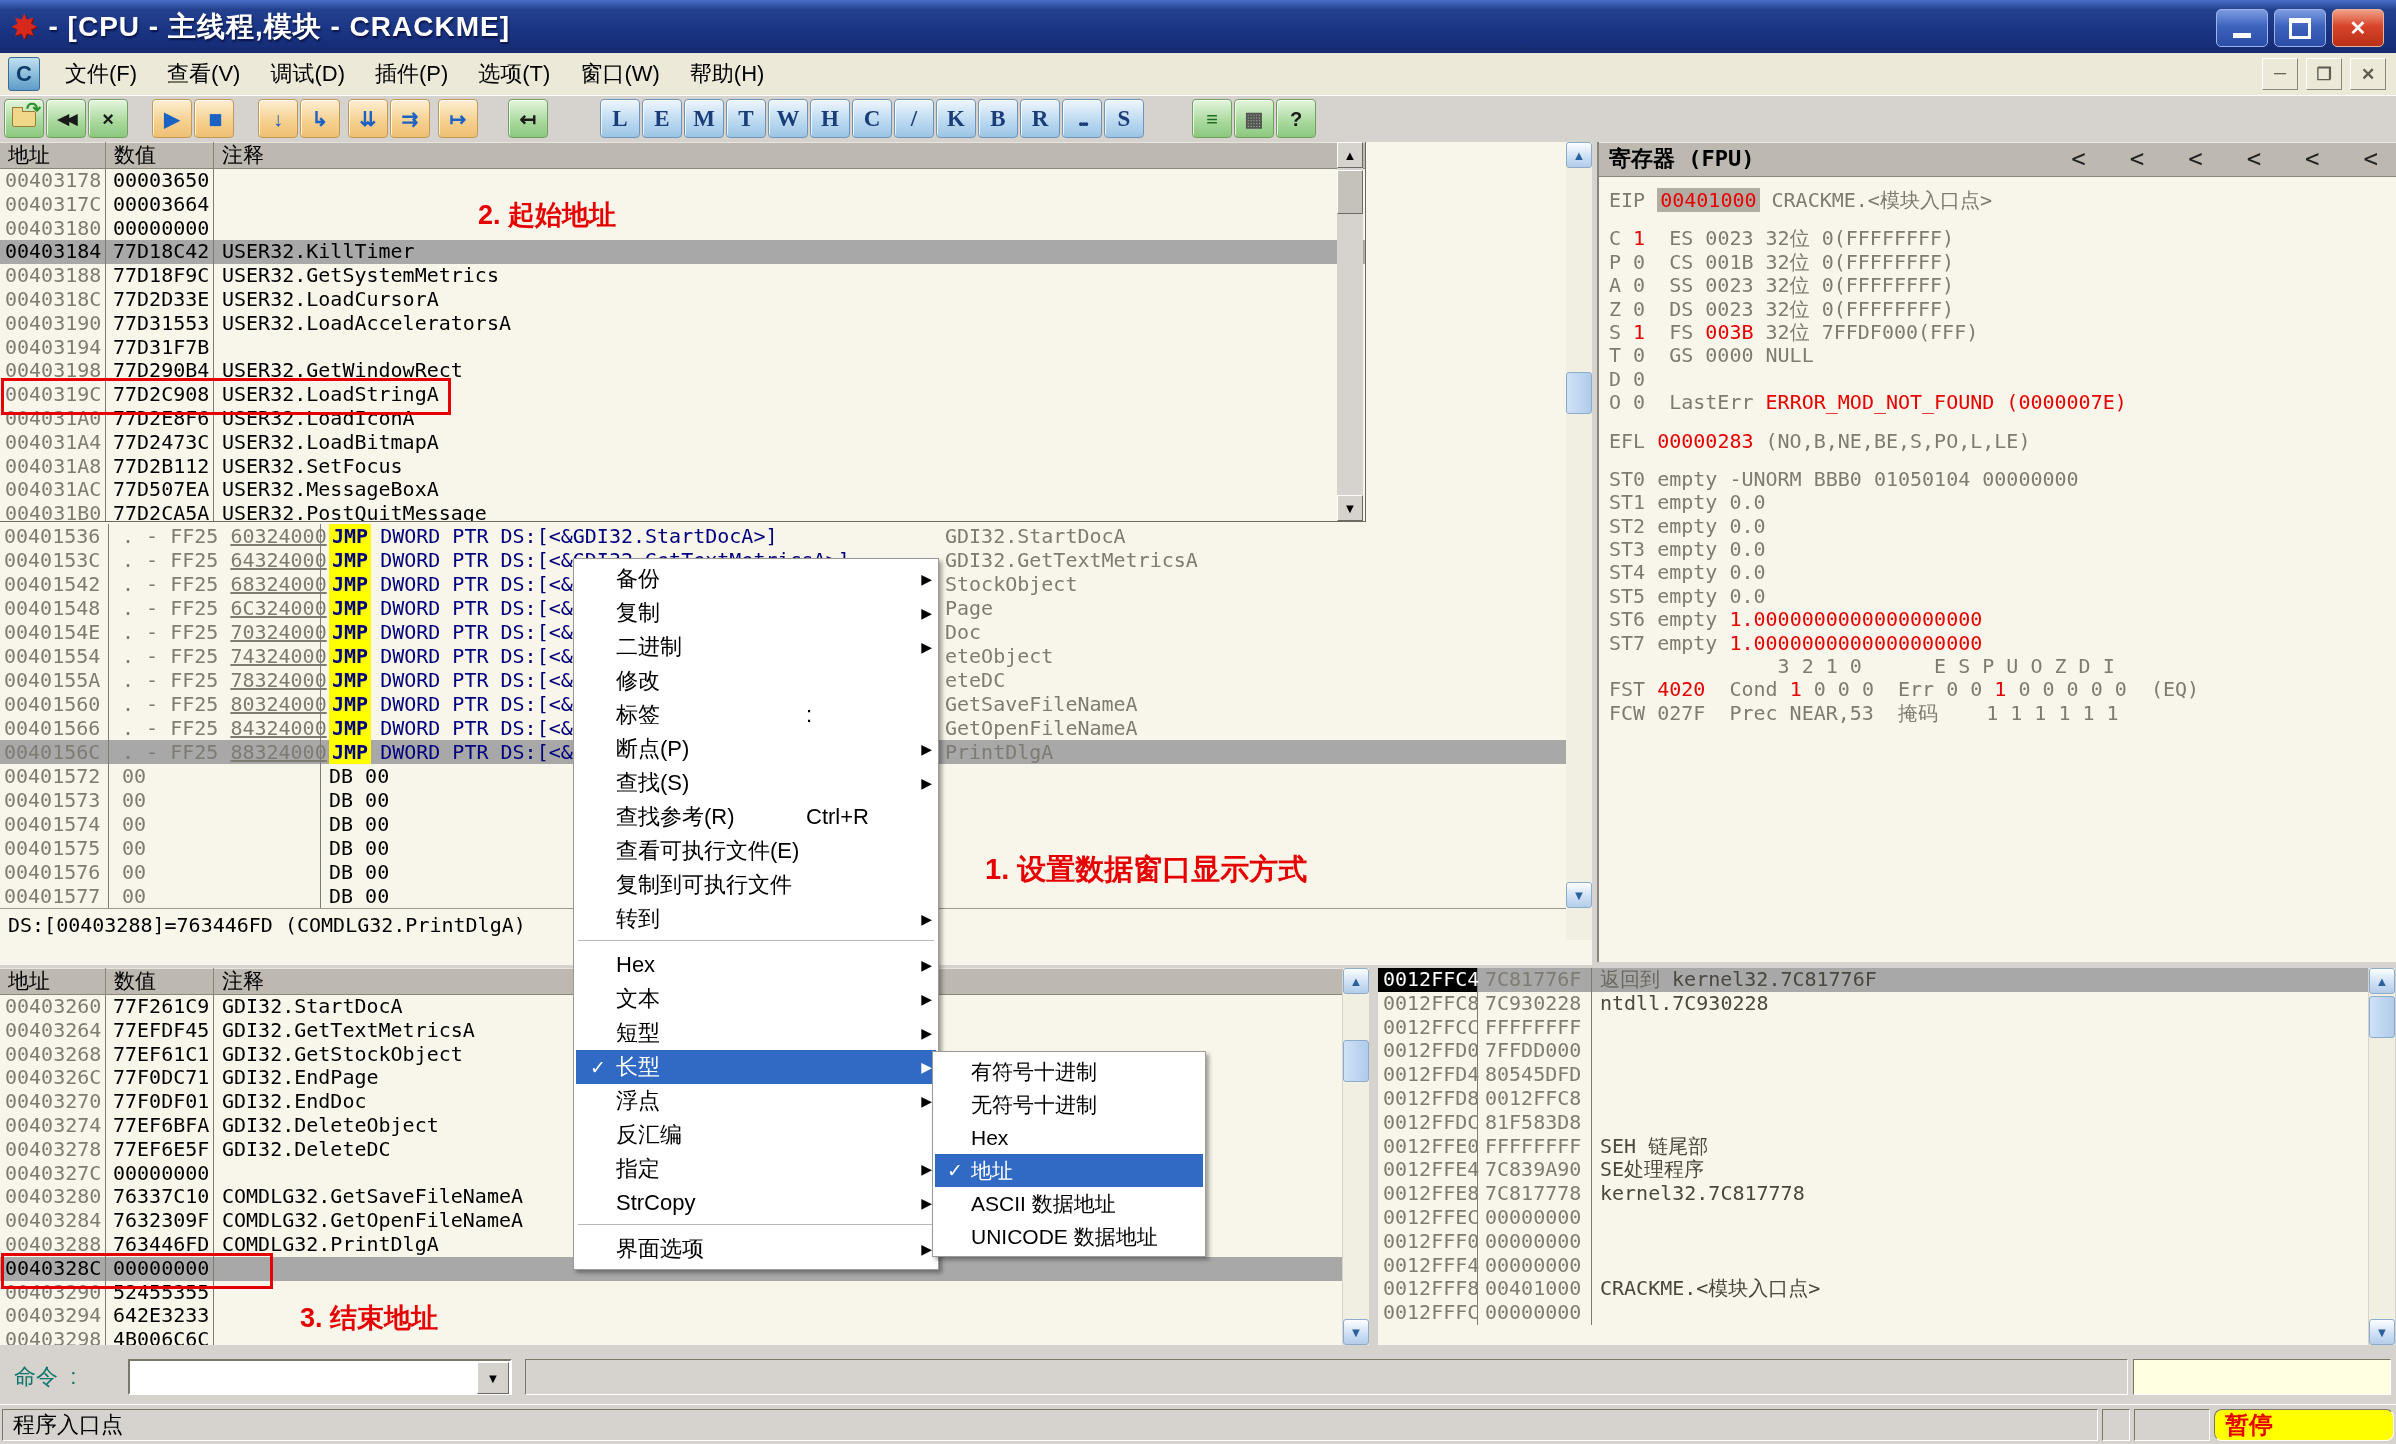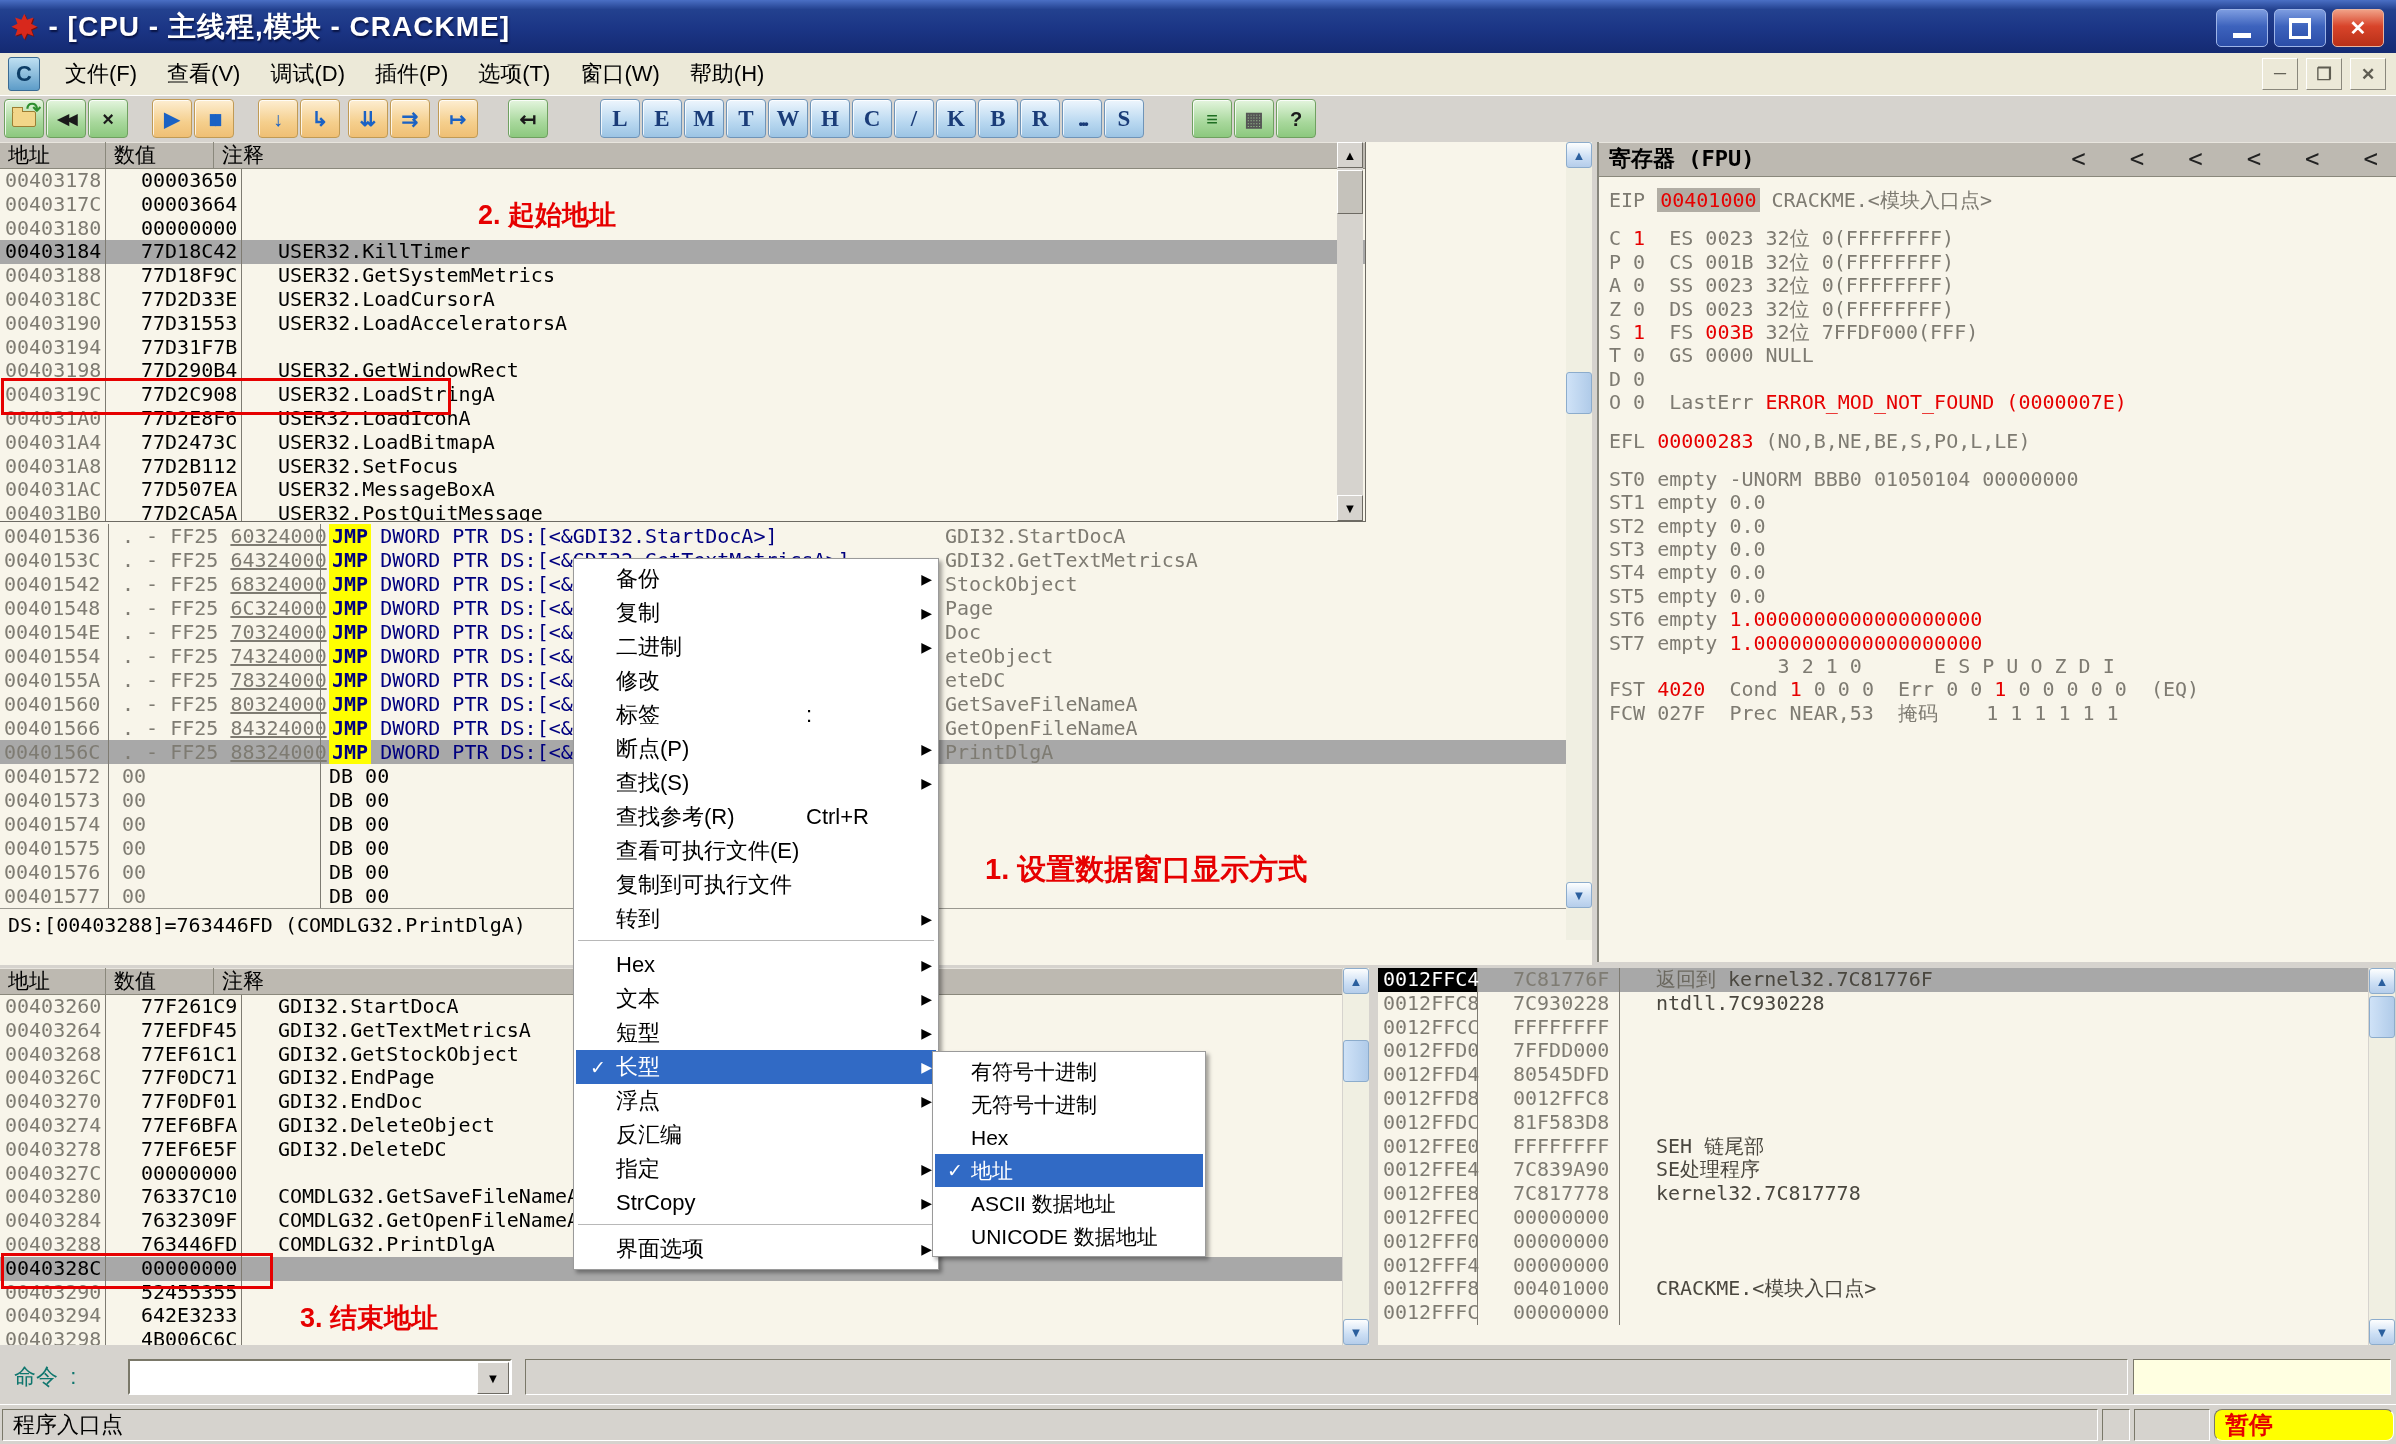--- a/index.html
+++ b/index.html
@@ -46,21 +46,21 @@
   .folder-body{display:block;width:22px;height:14px;background:#f2d689;border:1px solid #9c7e33;border-radius:2px;position:relative;}
   .folder-body:before{content:"";position:absolute;left:-1px;top:-5px;width:9px;height:4px;background:#f2d689;border:1px solid #9c7e33;border-bottom:none;}
   .folder-arrow{position:absolute;right:2px;top:-2px;color:#2f8f2f;font-size:18px;font-weight:bold;}
   
   .pane{position:absolute;background:#F8F5EA;overflow:hidden;}
   .mono{font-family:"DejaVu Sans Mono",monospace;}
   .col-header{display:flex;height:26px;line-height:26px;background:#BDB9B1;color:#000;
     border-bottom:1px solid #8a887c;box-shadow:inset 0 1px 0 #e8e5de;
     font-family:"DejaVu Sans Mono",monospace;font-size:21px;}
   .col-header span{border-right:1px solid #8a887c;box-sizing:border-box;padding-left:8px;}
-  .drow{display:flex;height:23.8px;line-height:23.8px;font-size:20px;white-space:pre;gap:28px;}
+  .drow{display:flex;height:23.8px;line-height:23.8px;font-size:20px;white-space:pre;}
   .drow.sel{background:#A8A8A8;}
   .c-addr{width:106px;padding-left:5px;color:#7E7B72;border-right:1px solid #7E7B72;box-sizing:border-box;flex:none;}
   .drow.sel .c-addr{color:#000;}
   .c-val{width:108px;padding-left:7px;color:#000;border-right:1px solid #7E7B72;box-sizing:border-box;flex:none;}
   .c-com{padding-left:8px;color:#000;flex:1;}
   
   .stack .c-addr{width:100px;color:#7E7B72;}
   .stack .c-val{width:114px;color:#7E7B72;}
   .stack .c-com{color:#4a473f;}
   .stack .drow.sel{background:#A8A8A8;}

